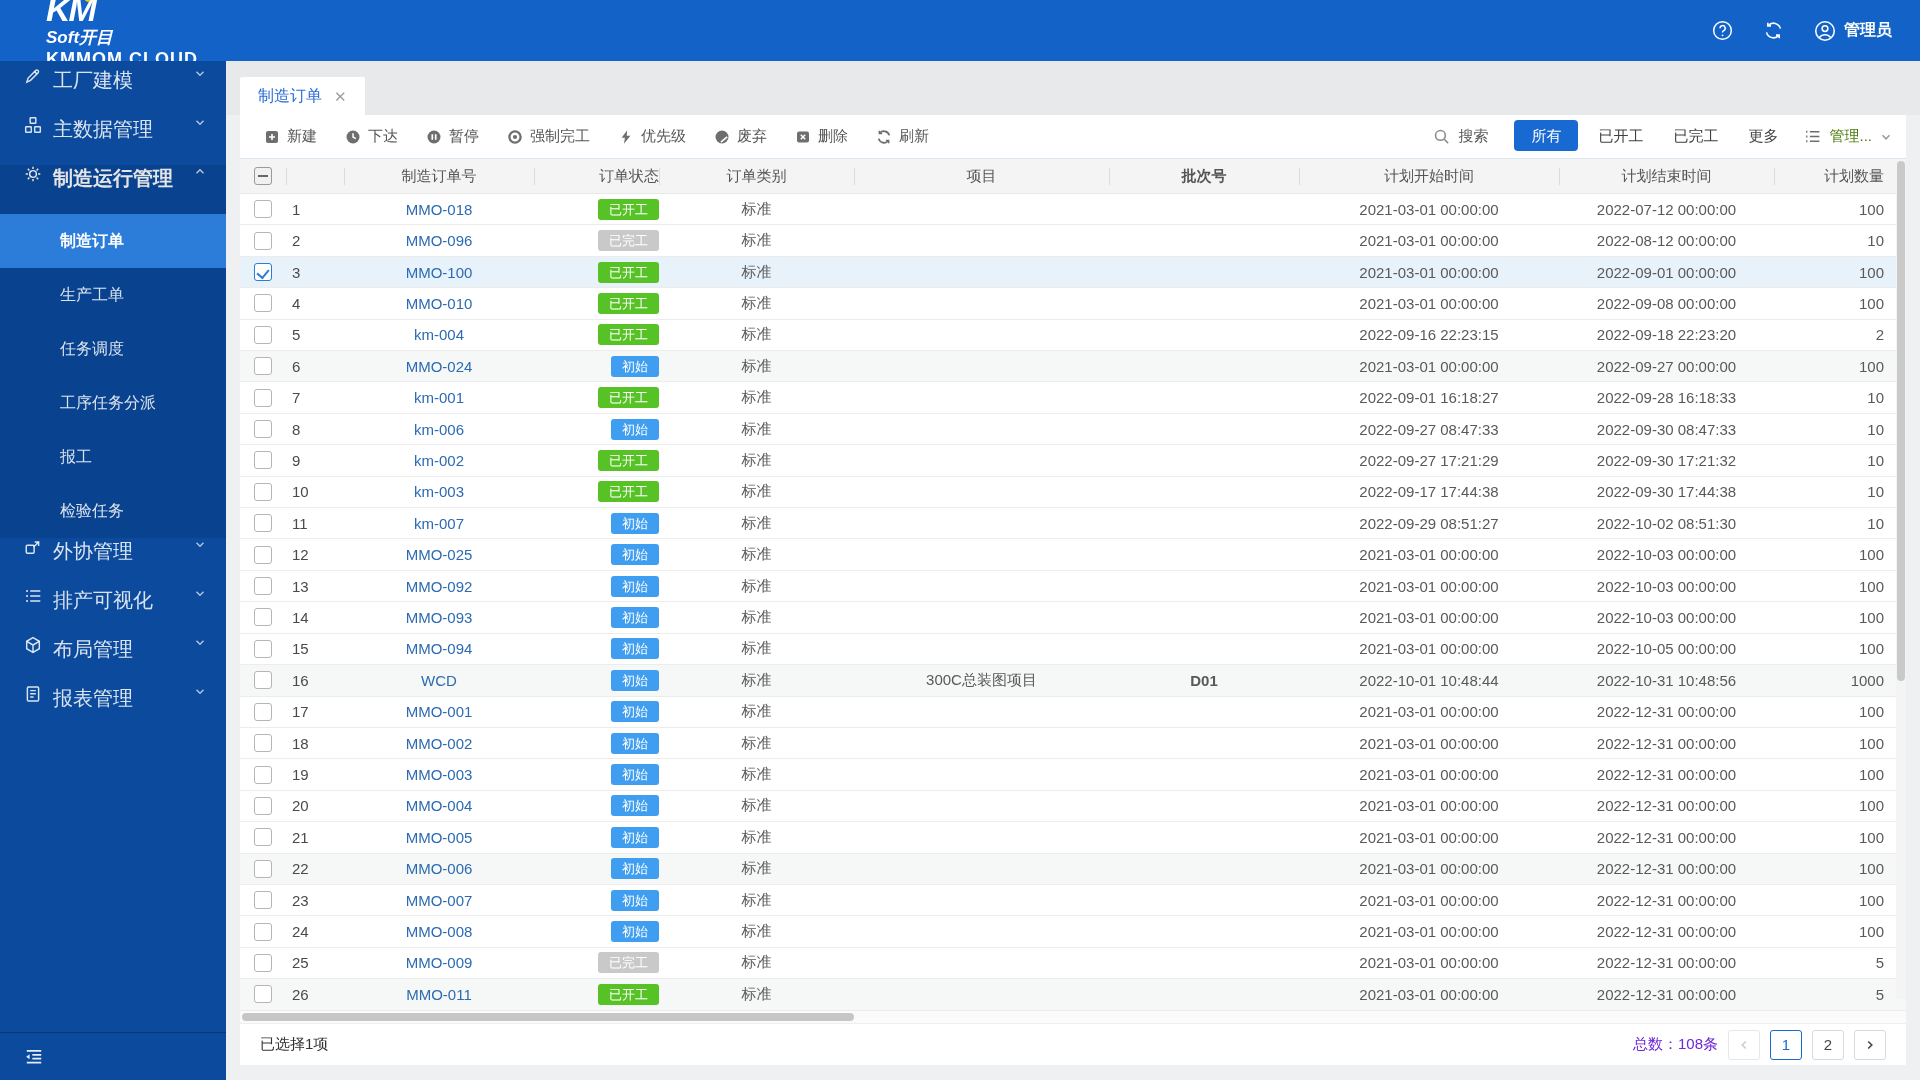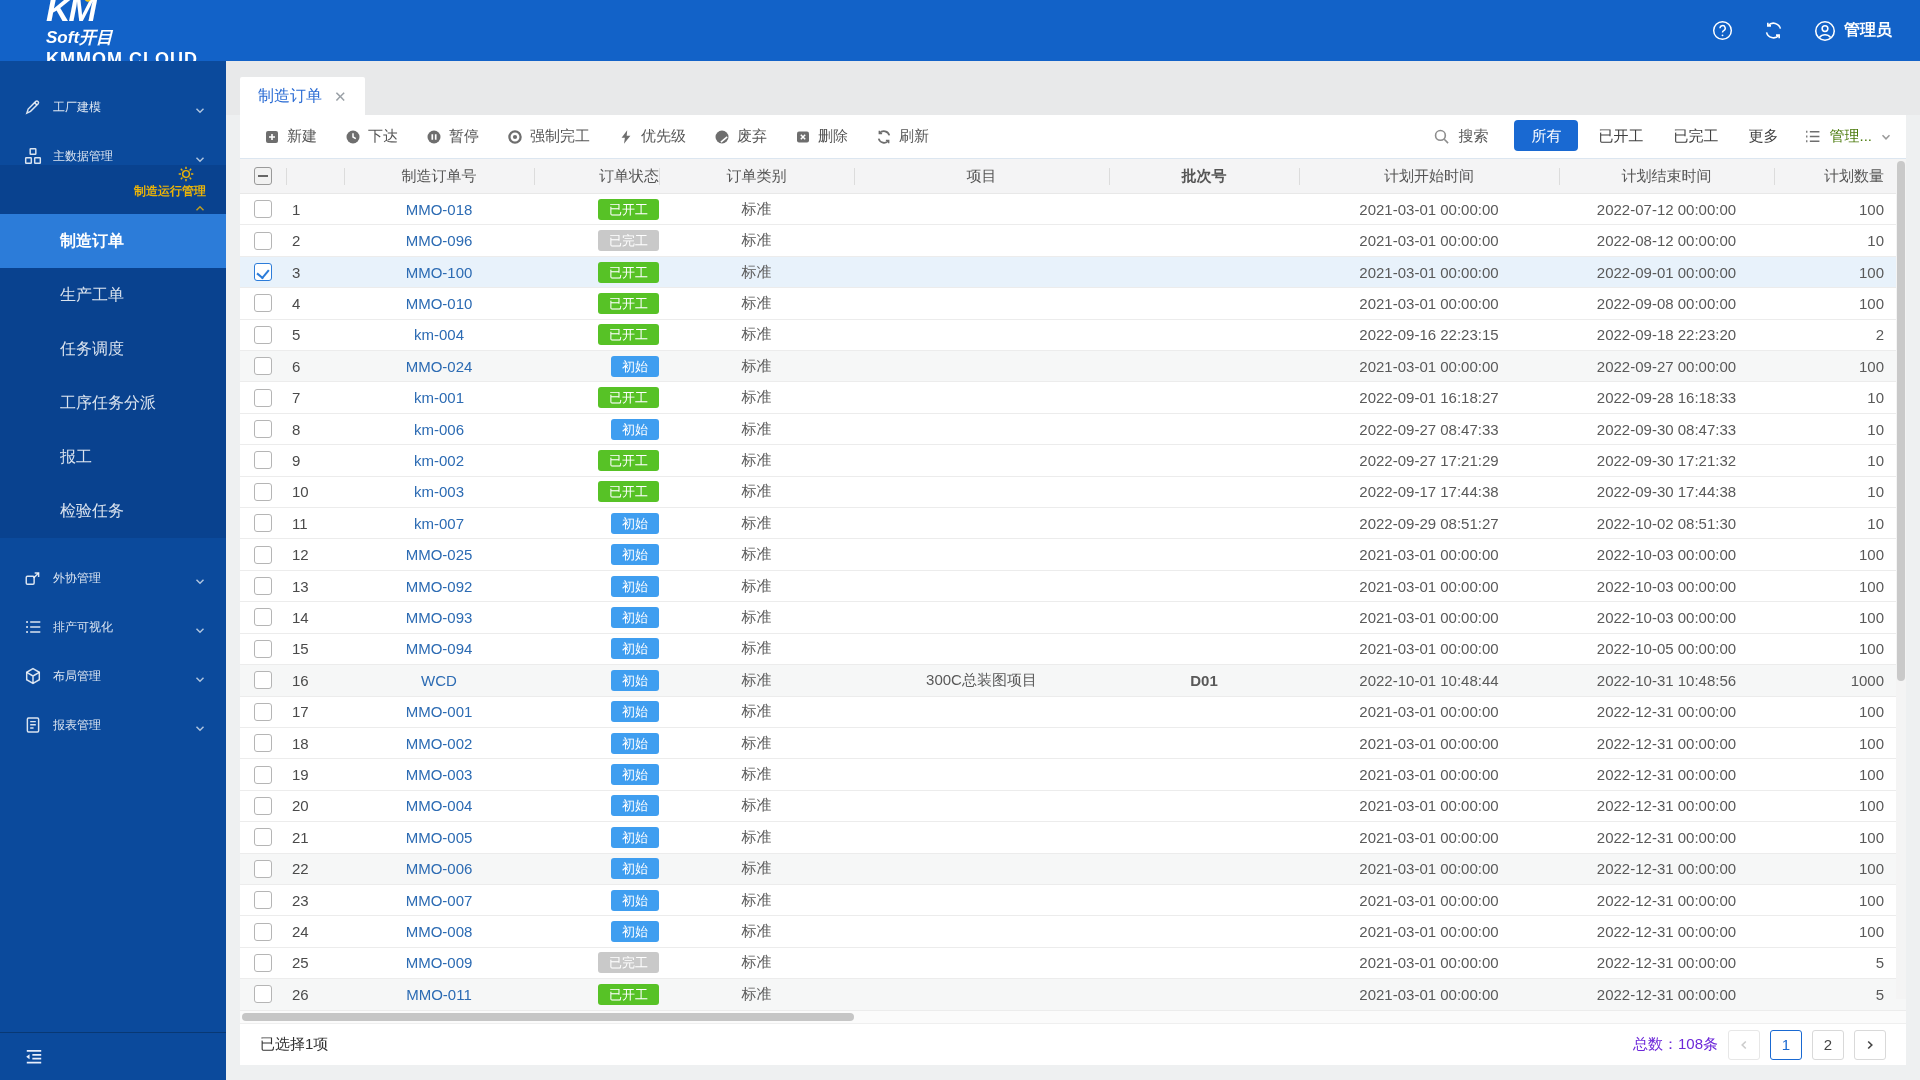--- a/index.html
+++ b/index.html
@@ -14,26 +14,26 @@
   .logo-suffix { font-size:17px; font-style:italic; font-weight:bold; letter-spacing:0; }
   .logo-product { font-size:18px; font-weight:bold; letter-spacing:1px; margin-left:18px; }
   .topbar-right { margin-left:auto; display:flex; align-items:center; gap:30px; }
   .topbar-right .icon svg { display:block; }
   .top-user { display:flex; align-items:center; gap:8px; font-size:16px; font-weight:bold; }
 
   
   .shell { display:flex; height:1019px; }
   .sidebar { width:226px; background:#0b4a9c; color:rgba(255,255,255,.85); display:flex; flex-direction:column; flex-shrink:0; }
   .nav { flex:1; padding-top:6px; }
-  .nav-item { height:49px; display:flex; align-items:flex-end; padding:0 20px 0 24px; font-size:12px; cursor:pointer; }
+  .nav-item { height:49px; display:flex; align-items:flex-start; padding:0 20px 0 24px; font-size:20px; cursor:pointer; }
   .nav-item .icon { width:18px; height:18px; margin-right:11px; display:inline-flex; }
   .nav-label { flex:1; }
   .nav-item .chev { width:12px; height:12px; margin-right:0; opacity:.8; }
   .nav-group { background:#09428f; }
-  .nav-group > .nav-item { color:#eab308; font-weight:bold;flex-direction:column; }
+  .nav-group > .nav-item { color:#e5e5e5; font-weight:bold; }
   .sub-item { height:54px; display:flex; align-items:center; padding-left:60px; font-size:16px; cursor:pointer; }
   .sub-item.active { background:#2c7cd9; color:#fff; font-weight:bold; }
   .sidebar-foot { height:48px; border-top:1px solid #083874; display:flex; align-items:center; padding-left:24px; }
 
   .main { flex:1; display:flex; flex-direction:column; min-width:0; }
   .tabstrip { height:54px; background:#e8e9ea; display:flex; align-items:flex-end; padding-left:14px; }
   .tab { height:38px; background:#fff; display:flex; align-items:center; gap:12px; padding:0 18px; font-size:16px; color:#2b6cd4; border-radius:2px 2px 0 0; cursor:pointer; }
   .tab-close { color:#9aa0a6; font-size:15px; line-height:1; }
 
   .card { margin:0 14px; background:#fff; width:1666px; }

